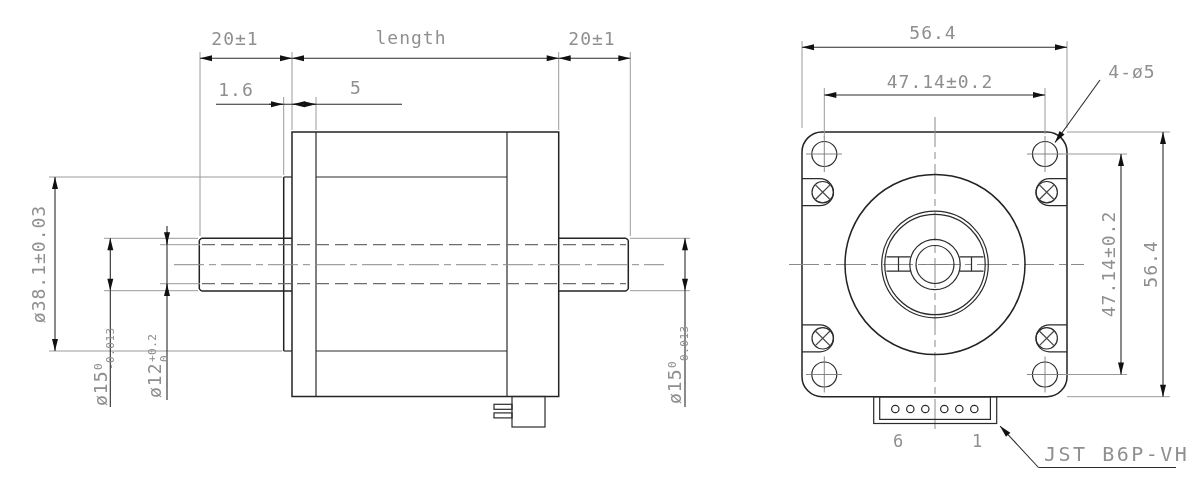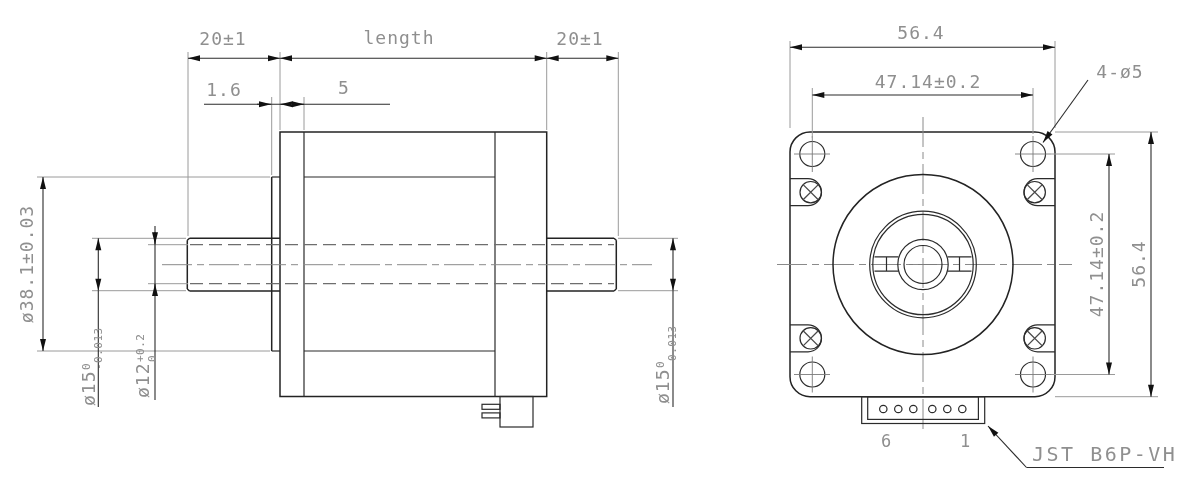--- a/index.html
+++ b/index.html
@@ -1,16 +1,16 @@
 <!DOCTYPE html>
 <html><head>
 <meta charset="utf-8">
 <style>
   html,body{margin:0;padding:0;background:#ffffff;}
-  .stage{width:980px;height:491px;background:#fff;position:relative;font-family:"DejaVu Sans Mono",monospace;}
+  .stage{width:980px;height:491px;background:#fff;position:relative;font-family:"DejaVu Sans Mono",monospace;margin-left:12px;}
   svg{display:block;}
   .obj{stroke:#232323;stroke-width:1.5;fill:none;stroke-linecap:butt;}
   .obj2{stroke:#2b2b2b;stroke-width:1.2;fill:none;}
   .hid{stroke:#6e6e6e;stroke-width:1.2;fill:none;stroke-dasharray:13 6;}
   .cl{stroke:#8a8a8a;stroke-width:1;fill:none;stroke-dasharray:30 5 7 5;}
   .ext{stroke:#9a9a9a;stroke-width:1;fill:none;}
   .dimln{stroke:#2b2b2b;stroke-width:1.1;fill:none;}
   .xline{stroke:#4a4a4a;stroke-width:1.3;fill:none;}
   .cross{stroke:#7a7a7a;stroke-width:0.9;fill:none;}
   text.dim{font-family:"DejaVu Sans Mono",monospace;font-size:18px;letter-spacing:1px;fill:#8f8f8f;}

